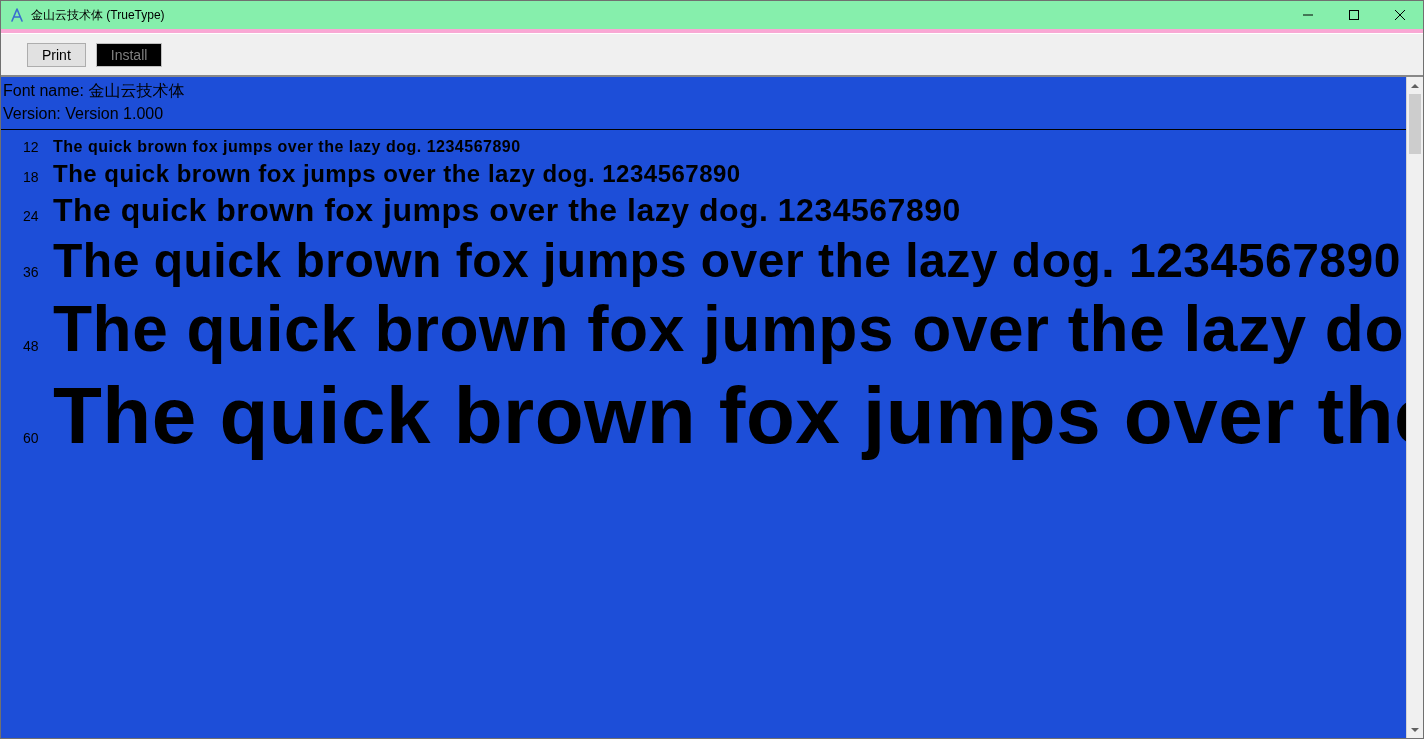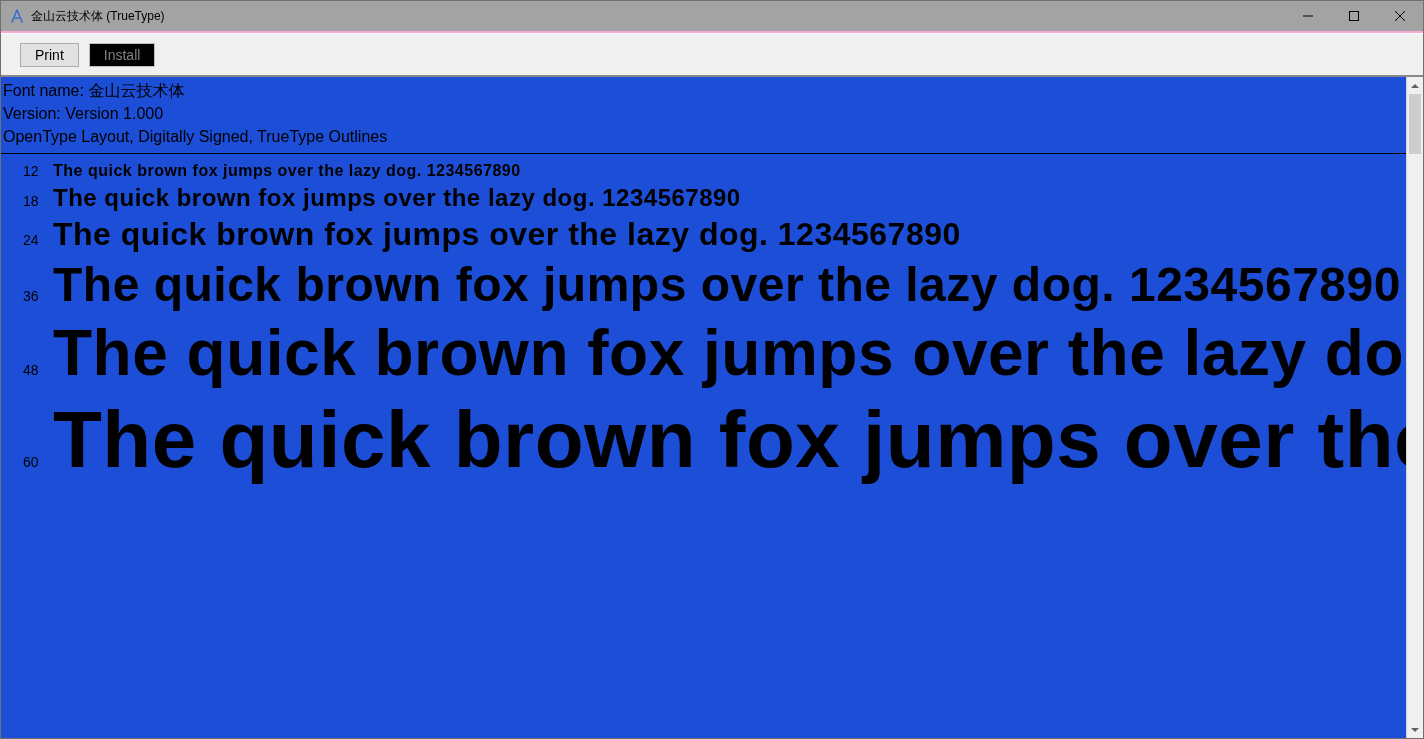--- a/index.html
+++ b/index.html
@@ -1,24 +1,24 @@
 <!DOCTYPE html>
 <html><head>
 <meta charset="utf-8">
 <style>
   * { box-sizing: border-box; margin: 0; padding: 0; }
   html, body { width: 1424px; height: 739px; overflow: hidden; font-family: "Segoe UI", Tahoma, sans-serif; background: #fff; }
   .window { width: 1424px; height: 739px; border: 1px solid #707070; display: flex; flex-direction: column; background: #fff; }
-  .titlebar { height: 32px; display: flex; align-items: center; background: #a3a3a3; border-bottom: 2px solid #f9a8d4; }
+  .titlebar { height: 32px; display: flex; align-items: center; background: #86efac; border-bottom: 4px solid #f9a8d4; }
   .titlebar-icon { width: 16px; height: 16px; margin-left: 8px; margin-right: 6px; display:flex; align-items:center; justify-content:center; }
   .titlebar-title { font-size: 12px; color: #000; flex: 0 0 auto; white-space: nowrap; }
   .titlebar-spacer { flex: 1; }
   .ctrl { width: 46px; height: 32px; display: flex; align-items: center; justify-content: center; color: #000; }
   .ctrl svg { display:block; }
-  .toolbar { height: 44px; background: #f0f0f0; border-top: 1px solid #fff; border-bottom: 2px solid #888; display: flex; align-items: center; padding: 0 19px; gap: 10px; }
+  .toolbar { height: 44px; background: #f0f0f0; border-top: 1px solid #fff; border-bottom: 2px solid #888; display: flex; align-items: center; padding: 0 26px; gap: 10px; }
   .btn { font-size: 14px; padding: 3px 14px; background: #e1e1e1; border: 1px solid #adadad; color:#000; }
   .btn.disabled { color: #808080; border-color:#bfbfbf; background:#000000; }
   .content-wrap { flex:1; display:flex; overflow:hidden; }
   .content { flex:1; overflow: hidden; background:#1d4ed8; }
   .scrollbar { width:17px; background:#f0f0f0; border-left:1px solid #d4d4d4; display:flex; flex-direction:column; }
   .sb-btn { height:17px; display:flex; align-items:center; justify-content:center; color:#606060; font-size:10px; }
   .sb-track { flex:1; position:relative; }
   .sb-thumb { position:absolute; left:2px; right:2px; top:0; height:60px; background:#cdcdcd; }
   .meta { padding: 2px 2px 4px 2px; border-bottom: 1px solid #000; font-size: 16px; line-height: 1.45; }
   .glyphs { padding: 4px 2px 6px 2px; border-bottom: 1px solid #000; font-size: 25px; line-height: 1.55; font-family: Arial, "Helvetica Neue", Helvetica, sans-serif; letter-spacing: 0.5px; font-stretch: condensed; }
@@ -67,21 +67,20 @@
     <button class="btn">Print</button>
     <button class="btn disabled">Install</button>
   </div>
 
   <div class="content-wrap">
     <div class="content">
 
       <div class="meta">
         <div>Font name: 金山云技术体</div>
         <div>Version: Version 1.000</div>
-        <div>OpenType Layout, Digitally Signed, TrueType Outlines</div>
       </div>
 
 
       <div class="samples">
         <div class="sample s12">
           <span class="sz">12</span>
           <span class="txt">The quick brown fox jumps over the lazy dog. 1234567890</span>
         </div>
         <div class="sample s18">
           <span class="sz">18</span>

